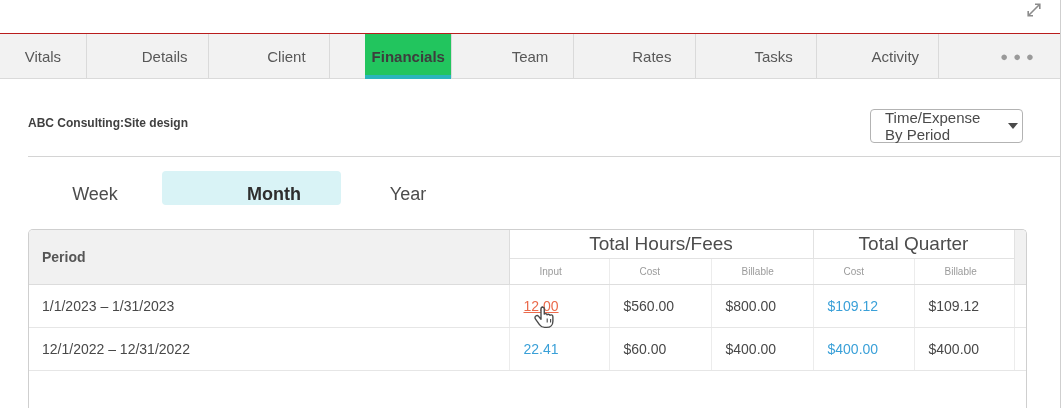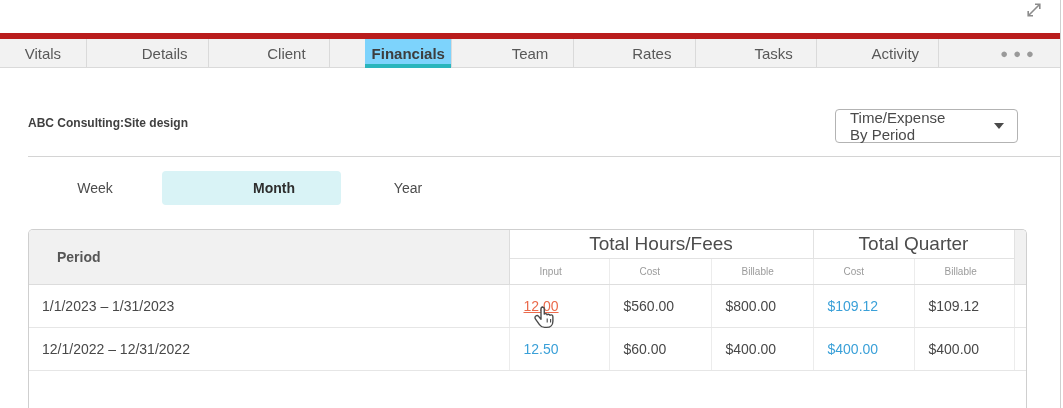--- a/index.html
+++ b/index.html
@@ -6,54 +6,54 @@
   #page{position:relative;width:1063px;height:408px;background:#fff;
         font-family:"Liberation Sans", sans-serif;overflow:hidden;}
 
   
   .panel-edge{position:absolute;left:1060px;top:0;width:1px;height:408px;background:#cfcfcf;}
 
   
   .expand-btn{position:absolute;left:1025px;top:1px;width:18px;height:18px;cursor:pointer;}
 
   
-  .tabbar{position:absolute;left:0;top:33px;width:1060px;height:35px;display:flex;
-          background:#f2f2f2;border-top:6px solid #b91c1c;border-bottom:1px solid #dadada;
+  .tabbar{position:absolute;left:0;top:33px;width:1060px;height:46px;display:flex;
+          background:#f2f2f2;border-top:1px solid #b91c1c;border-bottom:1px solid #dadada;
           box-sizing:border-box;gap:35px;}
   .tab{flex:1 1 0;display:flex;align-items:center;justify-content:center;
        font-size:15px;color:#585858;border-right:1px solid #dadada;background:#f2f2f2;
        position:relative;cursor:pointer;box-sizing:border-box;}
   .tab:last-child{border-right:none;}
-  .tab.active{background:#7dd3fc;font-weight:bold;color:#3d3d3d;}
+  .tab.active{background:#22c55e;font-weight:bold;color:#3d3d3d;}
   .tab.active::after{content:"";position:absolute;left:0;right:0;bottom:-1px;height:4px;background:#2ab5bc;}
   .tab-dots{font-size:13px;letter-spacing:5px;color:#9a9a9a;padding-left:5px;}
 
   
   .page-title{position:absolute;left:28px;top:116px;font-size:12px;font-weight:bold;color:#3f3f3f;}
-  .view-select{position:absolute;left:835px;top:109px;width:183px;height:34px;box-sizing:border-box;
+  .view-select{position:absolute;left:870px;top:109px;width:153px;height:34px;box-sizing:border-box;
                border:1px solid #b3b3b3;border-radius:4px;background:#fff;display:flex;
                align-items:center;justify-content:space-between;padding:0 13px 0 14px;
                font-size:15px;color:#4a4a4a;cursor:pointer;gap:28px;}
   .caret-down{width:0;height:0;border-left:5px solid transparent;border-right:5px solid transparent;
               border-top:6px solid #4a4a4a;}
   .divider{position:absolute;left:28px;top:156px;width:1032px;height:1px;background:#d4d4d4;}
 
   
   .toggle-row{position:absolute;left:28px;top:171px;display:flex;height:34px;}
-  .toggle-opt{width:134px;display:flex;align-items:center;justify-content:center;
-              font-size:14px;color:#4c4c4c;border-radius:4px;cursor:pointer;}
+  .toggle-opt{width:134px;display:flex;align-items:flex-end;justify-content:center;
+              font-size:18px;color:#4c4c4c;border-radius:4px;cursor:pointer;}
   .toggle-opt.selected{background:#d9f3f6;font-weight:bold;color:#2e2e2e;padding-left:45px;}
 
   
   .grid-wrap{position:absolute;left:28px;top:229px;width:999px;height:179px;box-sizing:border-box;
              border:1px solid #cfcfcf;border-bottom:none;border-radius:5px 5px 0 0;
              background:#fff;overflow:hidden;}
   table{border-collapse:collapse;width:100%;table-layout:fixed;}
   th,td{box-sizing:border-box;padding:0;}
-  th.hperiod{background:#f1f1f1;text-align:left;padding-left:28px;font-size:14px;font-weight:bold;
+  th.hperiod{background:#f1f1f1;text-align:left;padding-left:13px;font-size:14px;font-weight:bold;
              color:#565656;border-right:1px solid #dcdcdc;border-bottom:1px solid #dcdcdc;}
   th.hgroup{font-size:19px;font-weight:normal;color:#4c4c4c;text-align:center;background:#fff;
             border-bottom:1px solid #e2e2e2;border-right:1px solid #e2e2e2;height:28px;}
   th.hfill{background:#f1f1f1;border-bottom:1px solid #dcdcdc;}
   th.hsub{font-size:10px;font-weight:normal;color:#9b9b9b;text-align:left;padding-left:30px;
           background:#fff;border-right:1px solid #ececec;border-bottom:1px solid #dedede;height:26px;}
   th.hsub.last{border-right:1px solid #e2e2e2;}
   tr.datarow td{height:43px;font-size:14px;color:#484848;border-bottom:1px solid #e6e6e6;
                 border-right:1px solid #ececec;padding-left:14px;background:#fff;}
   tr.datarow td.cperiod{padding-left:13px;border-right:1px solid #ececec;}
@@ -160,21 +160,21 @@
         <td class="cperiod">1/1/2023 – 1/31/2023</td>
         <td><a class="cell-link hot">12.00</a></td>
         <td>$560.00</td>
         <td>$800.00</td>
         <td><a class="cell-link">$109.12</a></td>
         <td>$109.12</td>
         <td class="cfill"></td>
       </tr>
       <tr class="datarow">
         <td class="cperiod">12/1/2022 – 12/31/2022</td>
-        <td><a class="cell-link">12.50</a></td>
+        <td><a class="cell-link">22.41</a></td>
         <td>$60.00</td>
         <td>$400.00</td>
         <td><a class="cell-link">$400.00</a></td>
         <td>$400.00</td>
         <td class="cfill"></td>
       </tr>
       <tr class="fillrow">
         <td colspan="7" style="height:39px"></td>
       </tr>
     </tbody>

